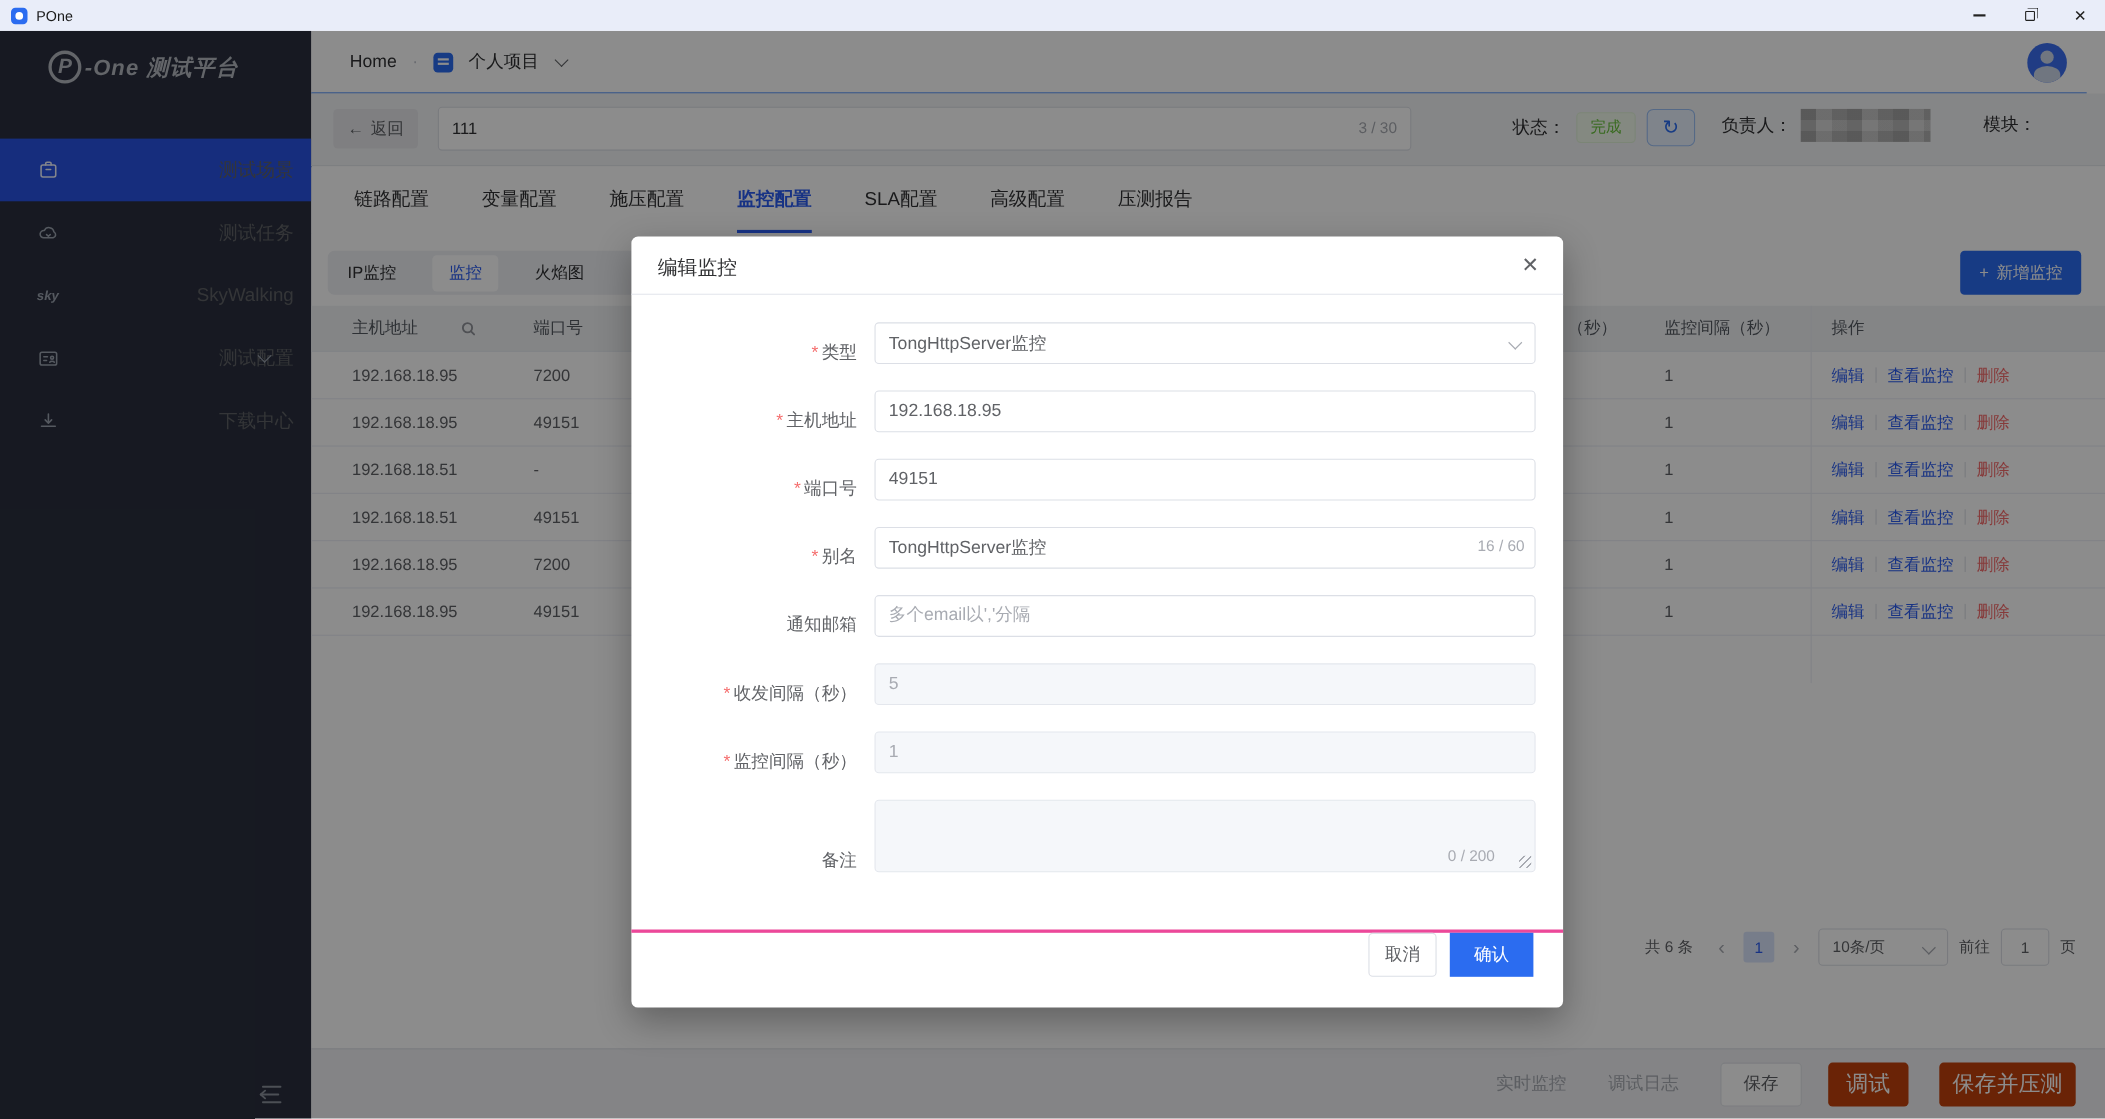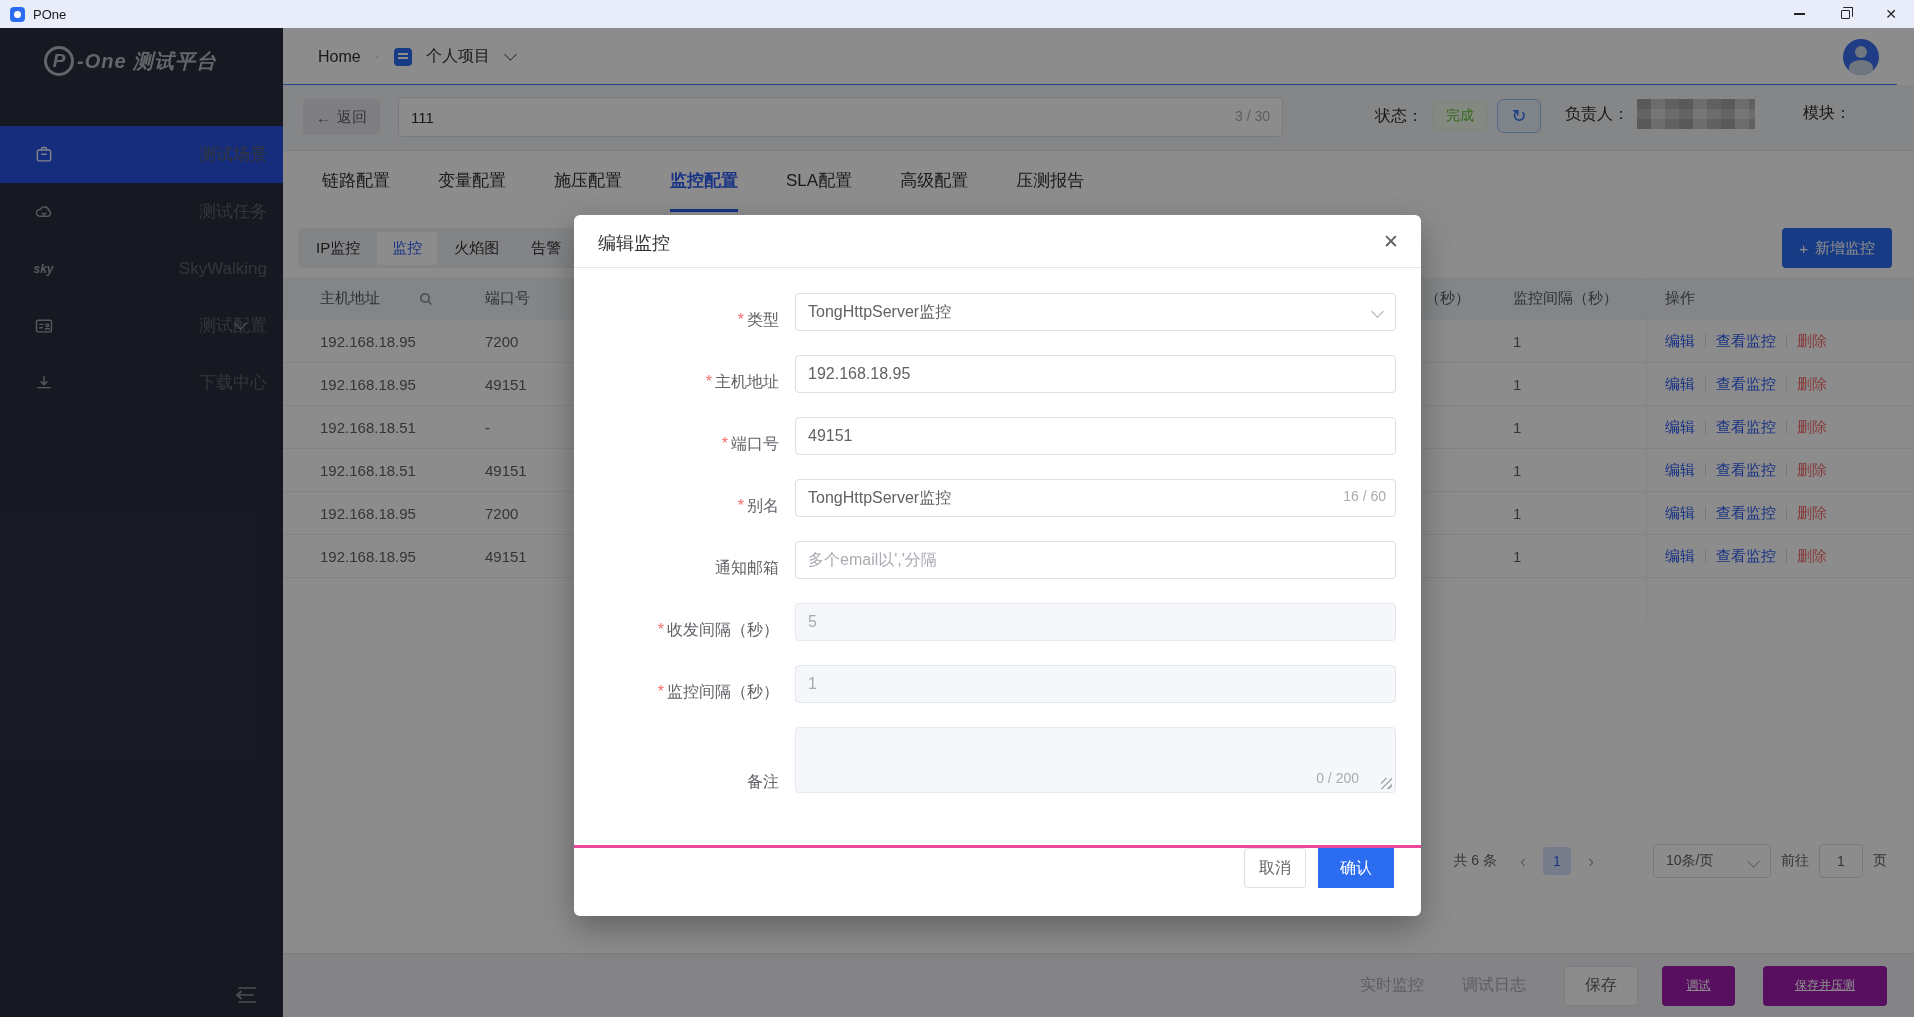--- a/index.html
+++ b/index.html
@@ -60,21 +60,21 @@
                      repeating-linear-gradient(0deg, rgba(0,0,0,0.08) 0 10px, rgba(255,255,255,0.12) 10px 20px); }
   .module-wrap { position:absolute; left:1520px; top:18px; font-size:16px; }
 
   
   .tabs { position:absolute; left:283px; top:152px; right:0; height:60px; background:#fff; display:flex; align-items:stretch; padding-left:15px; z-index:1; }
   .tab { display:flex; align-items:center; padding:0 0; margin:0 24px; font-size:17px; color:#303133; border-bottom:3px solid transparent; cursor:pointer; }
   .tab.active { color:#2b5cf0; border-bottom-color:#2b5cf0; font-weight:bold; }
 
   
   .content { position:absolute; left:283px; top:212px; right:0; bottom:64px; background:#fff; z-index:1; }
-  .subtabs { position:absolute; left:15px; top:16px; height:40px; background:#eef0f4; border-radius:6px; display:flex; align-items:center; padding:3px; gap:2px; }
+  .subtabs { position:absolute; left:15px; top:16px; height:40px; background:#eef0f4; border-radius:6px; display:flex; align-items:center; padding:3px; gap:18px; }
   .subtab { padding:7px 15px; font-size:15px; color:#303133; border-radius:4px; cursor:pointer; white-space:nowrap; }
   .subtab.active { background:#fff; color:#2b5cf0; }
   .add-btn { position:absolute; right:22px; top:16px; height:40px; background:#2b6cf0; color:#fff; border:none; border-radius:4px; padding:0 17px; font-size:15px; display:flex; align-items:center; gap:7px; cursor:pointer; }
 
   
   .table { position:absolute; left:0; top:66px; right:0; }
   .thead { position:relative; height:42px; background:#f0f2f5; border-bottom:1px solid #ebeef5; font-weight:500; color:#555a61; }
   .tr { position:relative; height:43px; border-bottom:1px solid #ebeef5; color:#606266; }
   .cell { position:absolute; top:0; height:100%; display:flex; align-items:center; white-space:nowrap; }
   .c-host { left:37px; } .c-port { left:202px; } .c-sec { left:1142px; } .c-int { left:1230px; } .c-act { left:1382px; }
@@ -82,29 +82,29 @@
   .colsep { position:absolute; left:1363px; top:66px; width:1px; height:343px; background:#ebeef5; }
   .oplink { color:#2b5cf0; cursor:pointer; }
   .oplink.del { color:#f56c6c; }
   .opsep { width:1px; height:14px; background:#dcdfe6; margin:0 10px; }
 
   
   .pager { position:absolute; right:27px; top:632px; display:flex; align-items:center; gap:10px; color:#606266; font-size:14px; }
   .pg-total { margin-right:6px; }
   .pg-arrow { color:#a8abb2; font-size:18px; width:20px; text-align:center; cursor:pointer; }
   .pg-page { width:28px; height:28px; background:rgba(43,108,240,0.18); color:#2b5cf0; border-radius:3px; display:flex; align-items:center; justify-content:center; cursor:pointer; }
-  .pg-size { position:relative; width:118px; height:34px; border:1px solid #dcdfe6; border-radius:4px; display:flex; align-items:center; padding-left:12px; cursor:pointer; background:#fff;margin-left:42px; }
+  .pg-size { position:relative; width:118px; height:34px; border:1px solid #dcdfe6; border-radius:4px; display:flex; align-items:center; padding-left:12px; cursor:pointer; background:#fff; }
   .pg-size .chev { position:absolute; right:12px; top:12px; border-color:#a8abb2; }
   .pg-goto-input { width:44px; height:34px; border:1px solid #dcdfe6; border-radius:4px; text-align:center; font-size:14px; color:#606266; outline:none; background:#fff; }
 
   
   .actionbar { position:absolute; left:283px; right:0; bottom:0; height:64px; background:#f0f1f4; border-top:1px solid #e0e3e8; display:flex; align-items:center; justify-content:flex-end; padding-right:27px; z-index:1; }
   .ab-link { color:#a8abb2; font-size:16px; margin-right:38px; cursor:pointer; }
   .ab-save { width:74px; height:40px; background:#fff; border:1px solid #e2e4e9; border-radius:4px; color:#606266; font-size:16px; margin-right:24px; cursor:pointer; }
-  .ab-blue { height:40px; background:#a21caf; border:none; border-radius:4px; color:#fff; font-size:12px; cursor:pointer;text-decoration:underline; }
+  .ab-blue { height:40px; background:#c2410c; border:none; border-radius:4px; color:#fff; font-size:20px; cursor:pointer; }
   .ab-debug { width:73px; margin-right:28px; }
   .ab-stress { width:124px; }
 
   
   .mask { position:absolute; left:0; top:28px; right:0; bottom:0; background:rgba(0,0,0,0.45); z-index:50; }
   .modal { position:absolute; left:574px; top:215px; width:847px; height:701px; background:#fff; border-radius:6px; box-shadow:0 12px 32px rgba(0,0,0,0.3); z-index:60; }
   .m-head { position:relative; height:53px; border-bottom:1px solid #e4e7ed; }
   .m-title { position:absolute; left:24px; top:16px; font-size:18px; color:#303133; }
   .m-close { position:absolute; right:22px; top:15px; font-size:19px; color:#606266; cursor:pointer; }
   .m-body { position:absolute; left:0; top:53px; right:0; padding-top:25px; }

